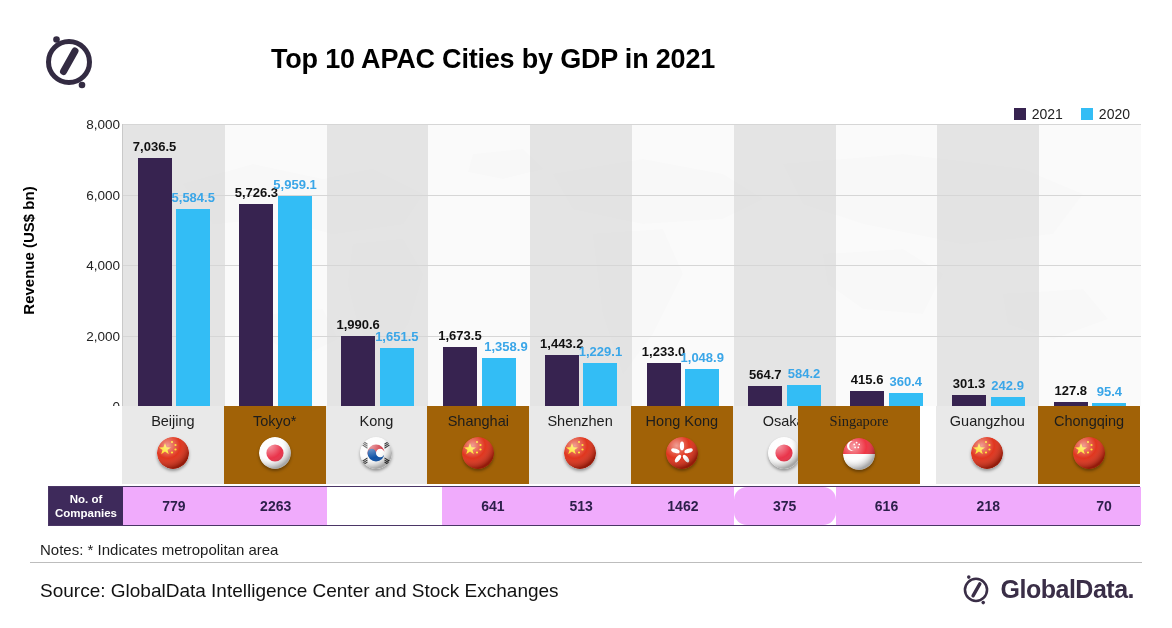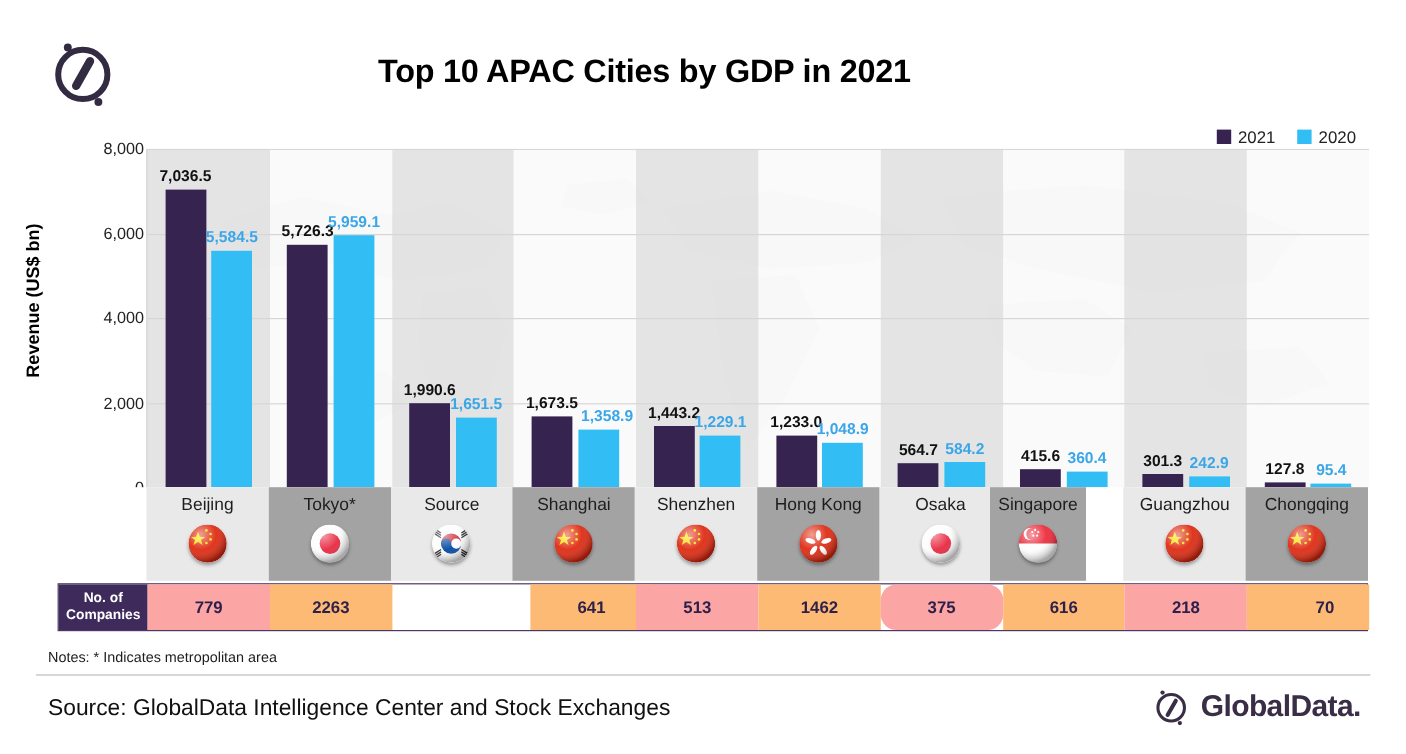--- a/index.html
+++ b/index.html
@@ -11,21 +11,20 @@
     overflow:hidden;
     position:relative;
   }
 
   
   #brand-logo{position:absolute;left:38px;top:30px;width:62px;height:62px;}
   #chart-title{
     position:absolute;left:0;top:44px;width:956px;
     text-align:center;font-size:27px;font-weight:bold;color:#000;
     letter-spacing:-.2px;
-    padding-left:44px;
   }
   #chart-title .t{display:inline-block;margin-left:30px;}
 
   
   #legend{
     position:absolute;right:42px;top:106px;
     display:flex;gap:18px;align-items:center;
     font-size:14px;color:#222;
   }
   .legend-item{display:flex;align-items:center;gap:6px;}
@@ -72,46 +71,46 @@
   #row-cities{position:relative;height:78px;}
   #row-cities .corner{
     position:absolute;left:0;top:0;width:74px;height:100%;background:#ffffff;
   }
   .city-cell{
     position:absolute;top:0;height:100%;
     display:flex;flex-direction:column;align-items:center;
     padding-top:7px;box-sizing:border-box;
   }
   .city-cell.dark{background:#e9e9e9;}
-  .city-cell.light{background:#a3a3a3;}
+  .city-cell.light{background:#a16207;}
   .city-name{font-size:14.5px;color:#1d1d1d;}
   .flag{width:32px;height:32px;border-radius:50%;margin-top:8px;
         box-shadow:0 2px 3px rgba(0,0,0,.35);position:relative;overflow:hidden;}
 
   #row-companies{
     position:relative;height:40px;margin-top:2px;
     border:1px solid #4b3666;box-sizing:border-box;
   }
   #companies-header{
     position:absolute;left:0;top:0;width:74px;height:100%;
     background:#3e2a5b;color:#fff;font-size:11.5px;font-weight:bold;
     display:flex;align-items:center;justify-content:center;text-align:center;
     line-height:1.22;box-sizing:border-box;
   }
   .comp-cell{
     position:absolute;top:0;height:100%;
     display:flex;align-items:center;justify-content:center;
     font-size:14px;font-weight:bold;color:#2c1f4a;box-sizing:border-box;
   }
-  .comp-cell.dark{background:#fca5a5;}
-  .comp-cell.light{background:#fdba74;}
+  .comp-cell.dark{background:#f0abfc;}
+  .comp-cell.light{background:#f0abfc;}
 
   
   #notes{
-    position:absolute;left:40px;top:541px;font-size:12px;color:#1d1d1d;
+    position:absolute;left:40px;top:541px;font-size:15px;color:#1d1d1d;
   }
   #footer-rule{
     position:absolute;left:30px;top:562px;width:1112px;height:1px;background:#bdbdbd;
   }
   #source{
     position:absolute;left:40px;top:580px;font-size:19px;color:#111;
   }
   #gd-logo{position:absolute;right:38px;top:572px;display:flex;align-items:center;gap:8px;}
   #gd-logo .gd-text{font-size:25px;font-weight:bold;color:#3a2e47;letter-spacing:-.5px;}
 </style>
@@ -264,21 +263,21 @@
               </clipPath>
     </defs>
             <g clip-path="url(#cpjapan)">
               <rect width="32" height="32" fill="#fdfdfd"></rect>
               <circle cx="16" cy="16" r="8.6" fill="#e8273f"></circle>
             </g>
             <circle cx="16" cy="16" r="16" fill="url(#gljapan)"></circle>
           </svg></div>
       </div>
       <div class="city-cell dark" style="left: 277.6px; width: 101.8px;">
-        <div class="city-name">Source</div>
+        <div class="city-name">Kong</div>
         <div class="flag"><svg viewBox="0 0 32 32" width="32" height="32">
             <defs>
       <radialGradient id="glsouth-korea" cx="33%" cy="27%" r="72%">
         <stop offset="0%" stop-color="#fff" stop-opacity=".55"></stop>
         <stop offset="55%" stop-color="#fff" stop-opacity=".06"></stop>
         <stop offset="100%" stop-color="#000" stop-opacity=".34"></stop>
       </radialGradient>
       <clipPath id="cpsouth-korea">
                 <circle cx="16" cy="16" r="16"></circle>
               </clipPath>
@@ -392,21 +391,21 @@
                 <circle cx="16" cy="16" r="16"></circle>
               </clipPath>
     </defs>
             <g clip-path="url(#cpjapan)">
               <rect width="32" height="32" fill="#fdfdfd"></rect>
               <circle cx="16" cy="16" r="8.6" fill="#e8273f"></circle>
             </g>
             <circle cx="16" cy="16" r="16" fill="url(#gljapan)"></circle>
           </svg></div>
       </div>
-      <div class="city-cell light" style="left: 777px; width: 80px;">
+      <div class="city-cell light" style="left: 750px; width: 122px; font-family: Liberation Serif, serif;">
         <div class="city-name">Singapore</div>
         <div class="flag"><svg viewBox="0 0 32 32" width="32" height="32">
             <defs>
       <radialGradient id="glsingapore" cx="33%" cy="27%" r="72%">
         <stop offset="0%" stop-color="#fff" stop-opacity=".55"></stop>
         <stop offset="55%" stop-color="#fff" stop-opacity=".06"></stop>
         <stop offset="100%" stop-color="#000" stop-opacity=".34"></stop>
       </radialGradient>
       <clipPath id="cpsingapore">
                 <circle cx="16" cy="16" r="16"></circle>

